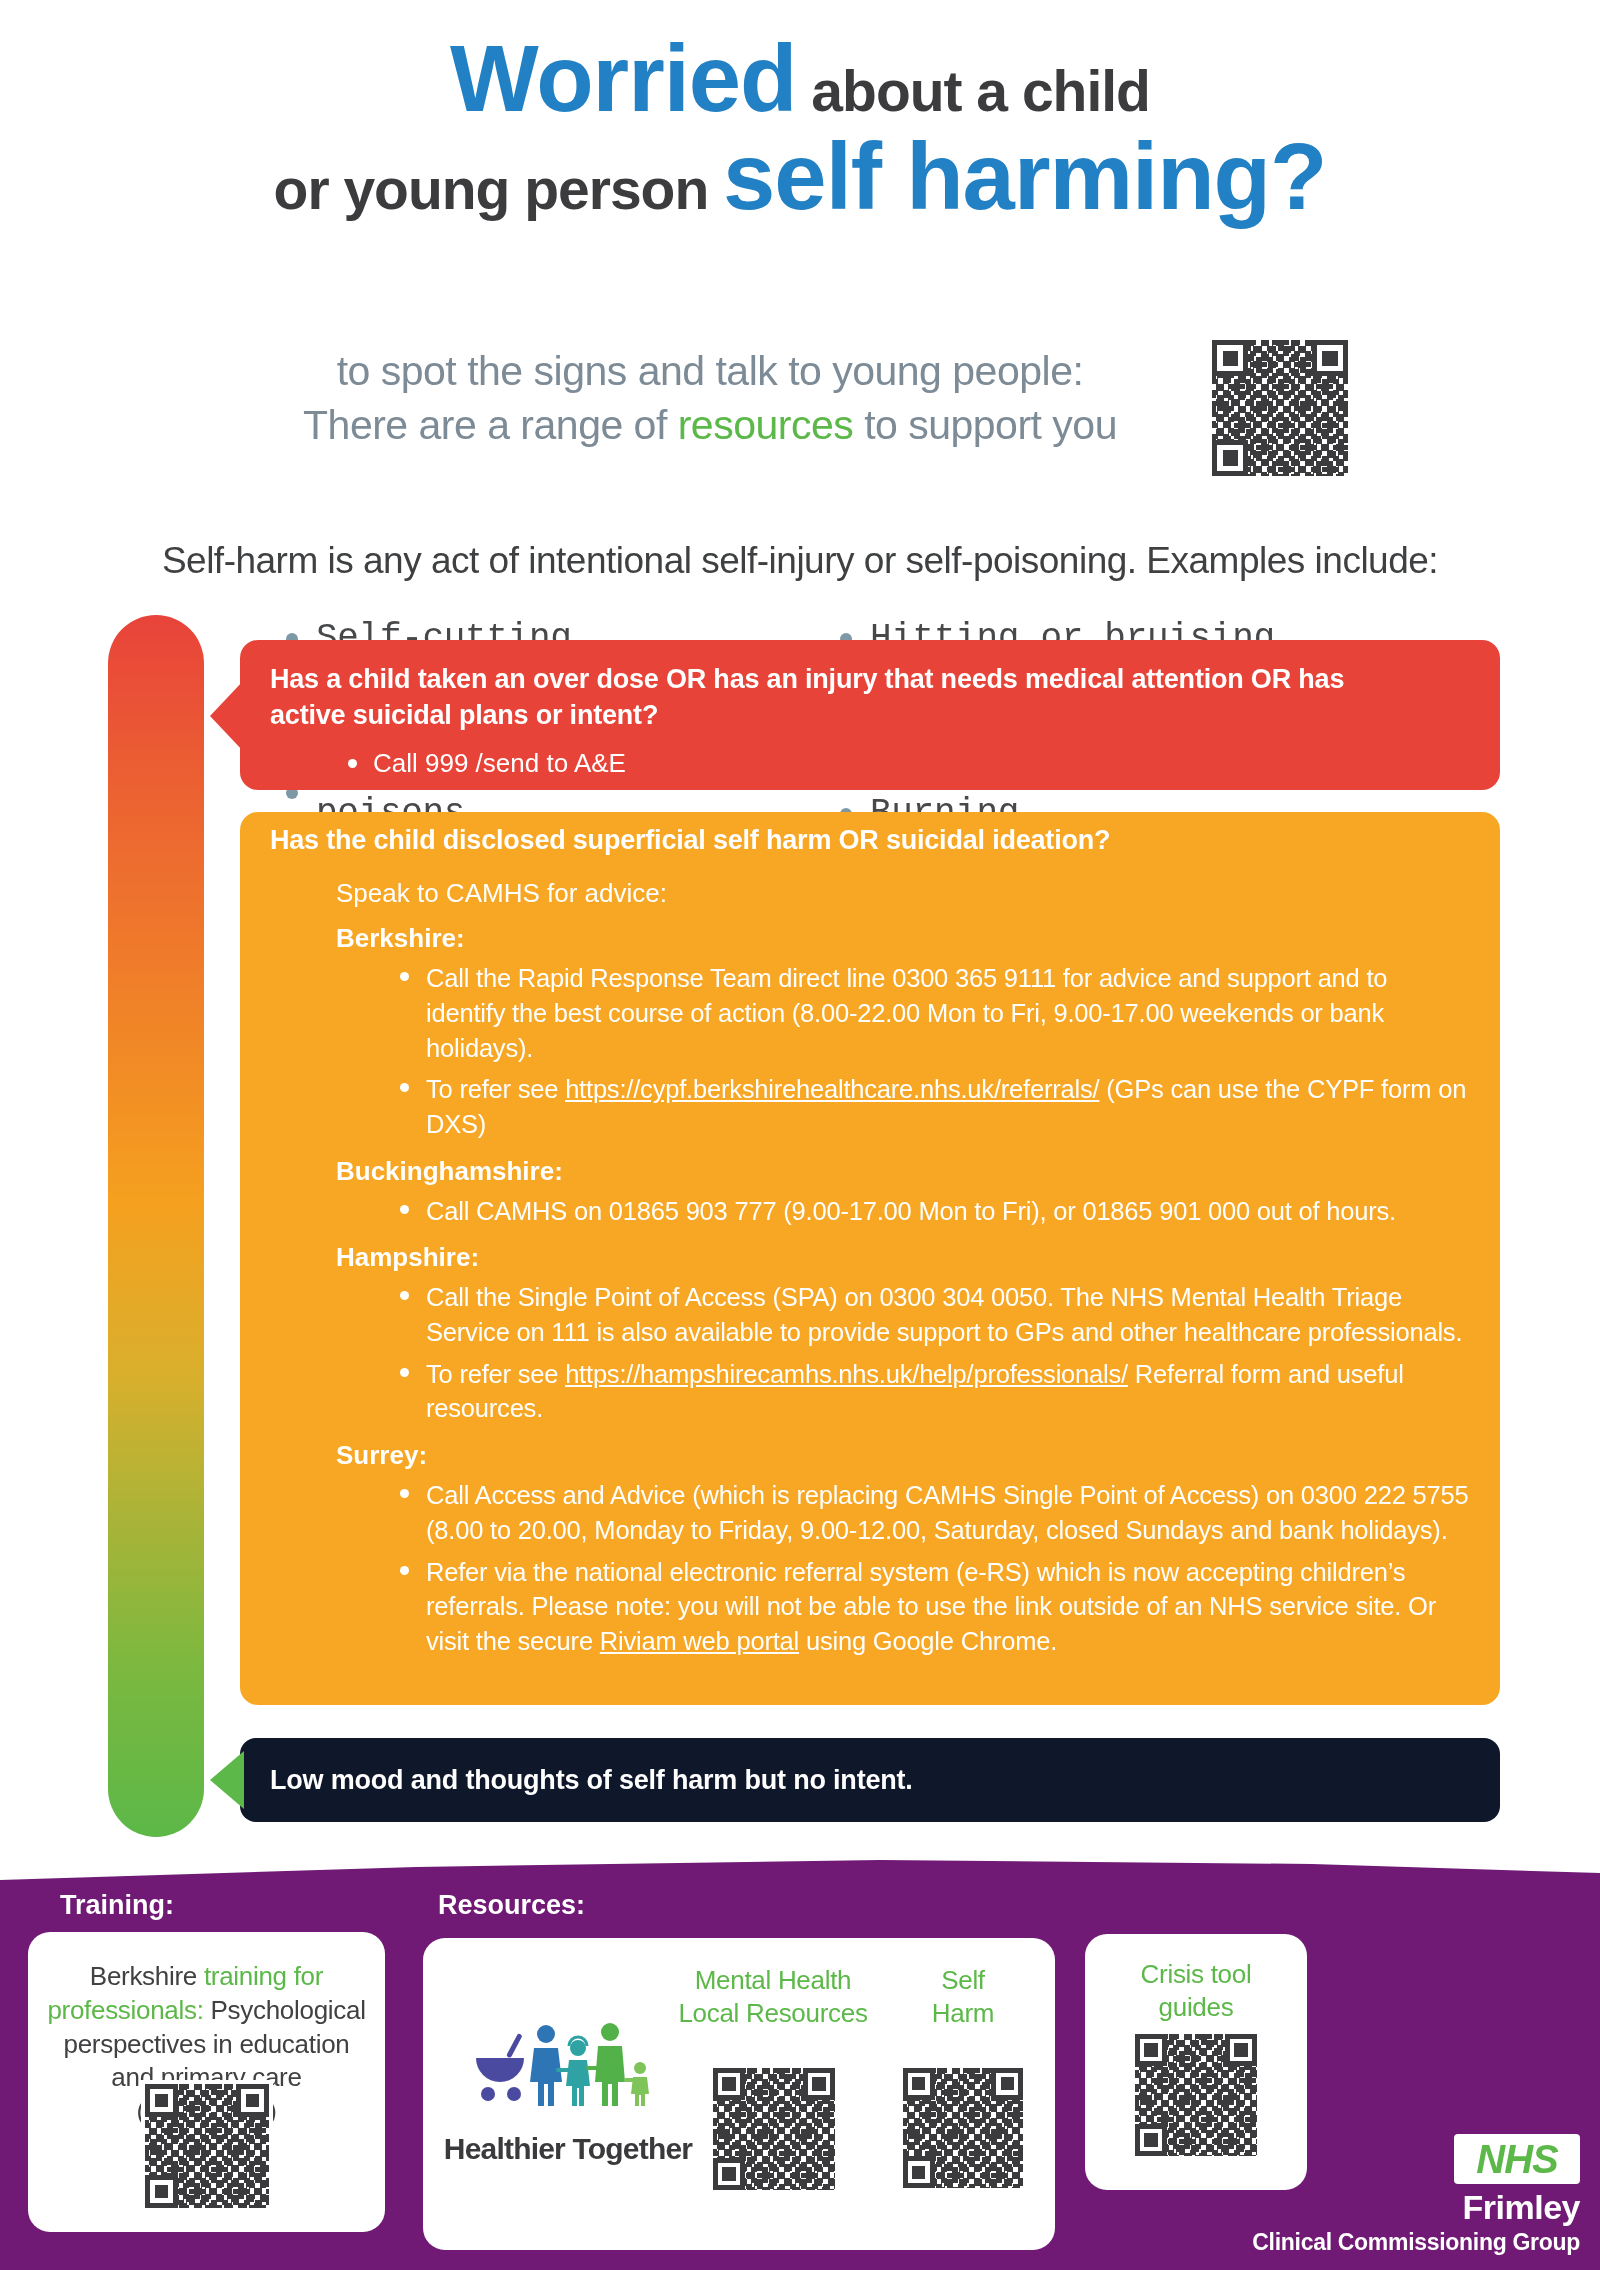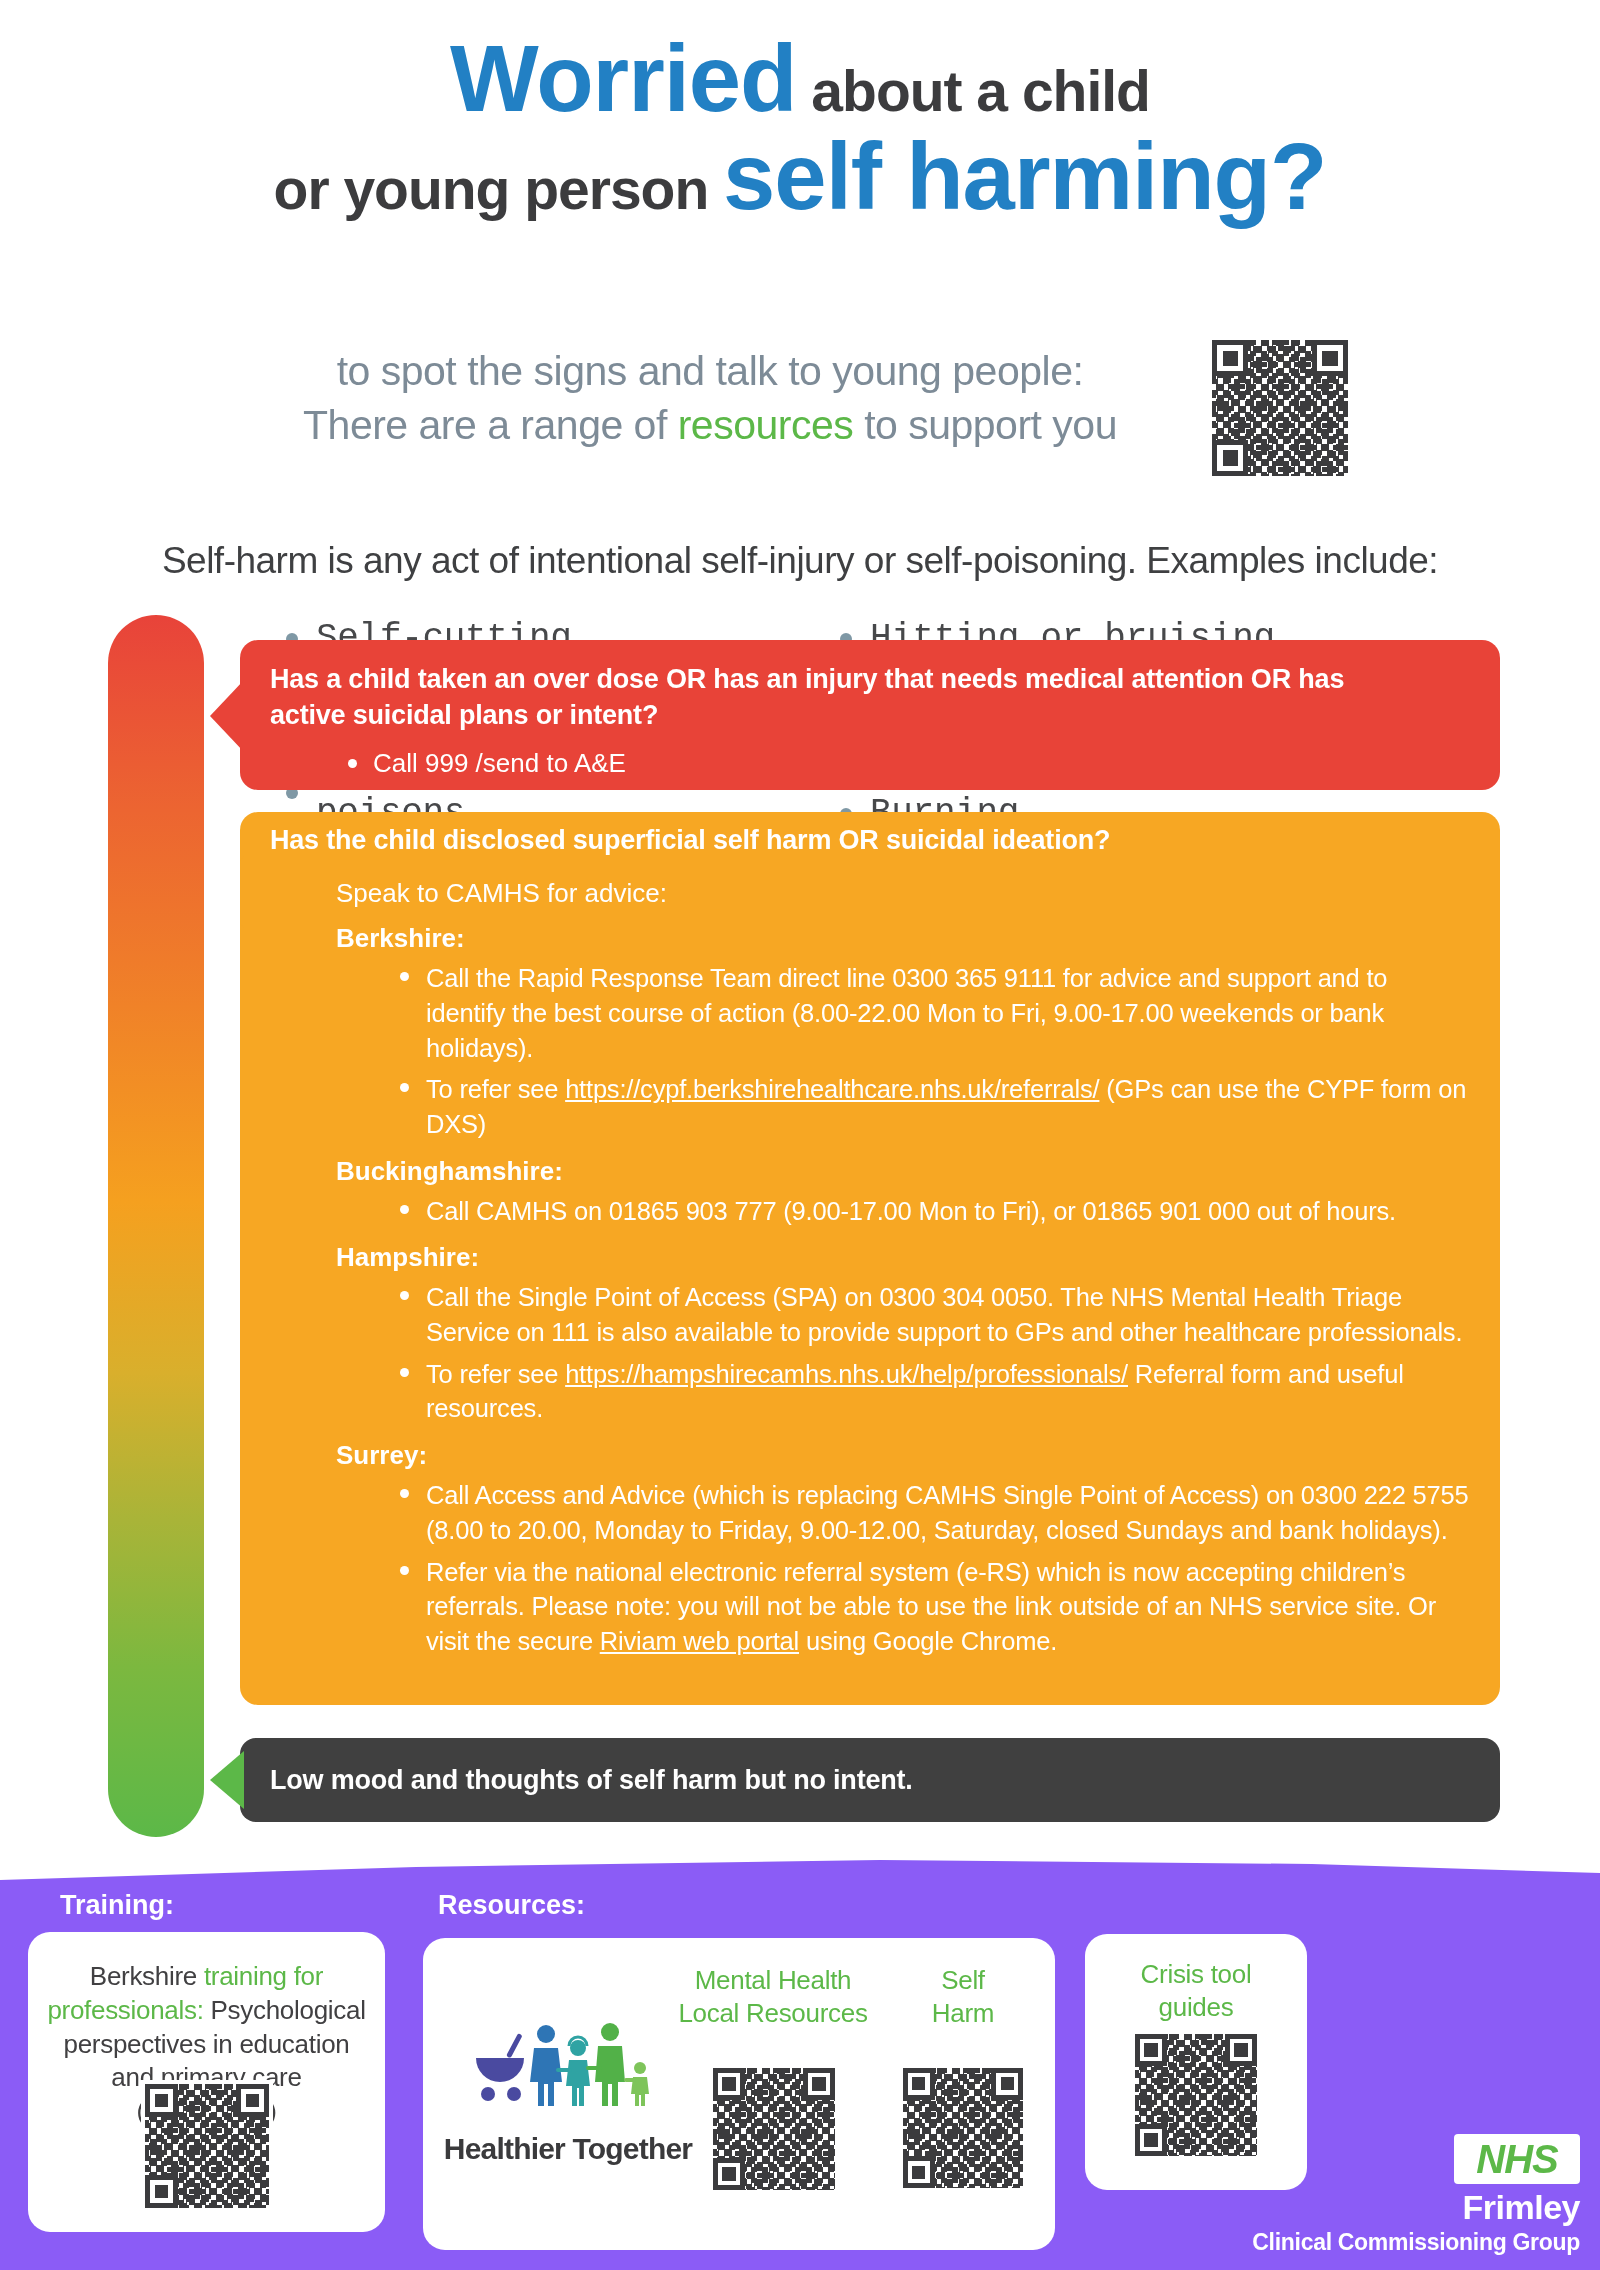--- a/index.html
+++ b/index.html
@@ -33,38 +33,38 @@
   .col-left{left:286px;width:540px;}
   .col-right{left:840px;width:600px;}
   
   .bar{position:absolute;left:108px;top:615px;width:96px;height:1222px;border-radius:48px;
      background:linear-gradient(180deg,#e8433a 0%,#ec6531 16%,#f08228 32%,#f5a01f 48%,#d9af2c 62%,#a9b438 74%,#7cb83f 86%,#5cb848 100%);}
   
   .bubble{position:absolute;left:240px;width:1260px;color:#ffffff;box-sizing:border-box;}
   .notch{position:absolute;left:-30px;width:34px;height:72px;}
   .red{background:#e84338;border-radius:18px;}
   .orange{background:#f7a723;border-radius:18px;}
-  .greenbox{background:#404040;border-radius:16px;}
+  .greenbox{background:#0f172a;border-radius:16px;}
   .red-box{top:640px;height:150px;padding:21px 30px;}
   .red-box .notch{top:40px;background:#e84338;clip-path:polygon(100% 0,0 50%,100% 100%);}
   .bub-heading{font-size:27px;font-weight:bold;line-height:1.35;max-width:1080px;letter-spacing:-0.2px;}
   .red-bullet{margin:14px 0 0 78px;display:flex;align-items:center;font-size:26px;}
   .wdot{width:9px;height:9px;border-radius:50%;background:#ffffff;margin-right:16px;flex:0 0 auto;}
   .orange-box{top:812px;height:893px;padding:10px 30px;overflow:hidden;}
   .orange-box .notch{top:44px;background:#f7a723;clip-path:polygon(100% 0,0 50%,100% 100%);}
   .ob-intro{margin:20px 0 0 66px;font-size:26px;}
   .ob-name{margin:14px 0 0 66px;font-size:26px;font-weight:bold;}
   .ob-ul{margin:6px 0 0 0;}
   .ob-li{position:relative;margin:7px 0 0 156px;font-size:25.5px;line-height:1.36;max-width:1090px;letter-spacing:-0.2px;}
   .ob-li::before{content:"";position:absolute;left:-26px;top:11px;width:9px;height:9px;border-radius:50%;background:#ffffff;}
   .lnk{text-decoration:underline;color:#ffffff;}
   .green-low{top:1738px;height:84px;display:flex;align-items:center;padding:0 30px;}
   .green-low .notch{top:13px;height:58px;background:#5cb848;clip-path:polygon(100% 0,0 50%,100% 100%);}
   
-  .footer{position:absolute;left:0;top:1858px;width:1600px;height:412px;background:#8b5cf6;
+  .footer{position:absolute;left:0;top:1858px;width:1600px;height:412px;background:#701a75;
      clip-path:polygon(0 22px,26% 9px,55% 2px,82% 6px,100% 15px,100% 100%,0 100%);}
   .f-label{position:absolute;font-size:27px;font-weight:bold;color:#ffffff;}
   .card{position:absolute;background:#ffffff;border-radius:22px;box-sizing:border-box;}
   .t-card{left:28px;top:74px;width:357px;height:300px;padding:28px 18px;text-align:center;font-size:26px;line-height:1.3;color:#414042;letter-spacing:-0.3px;}
   .t-card .grn{color:#5cb848;}
   .r-card{left:423px;top:80px;width:632px;height:312px;}
   .c-card{left:1085px;top:76px;width:222px;height:256px;text-align:center;}
   .qr-label{color:#5cb848;font-size:26px;line-height:1.25;text-align:center;letter-spacing:-0.3px;}
   .ht-logo{position:absolute;left:20px;top:78px;width:250px;text-align:center;}
   .ht-text{font-size:30px;font-weight:bold;color:#3a3a3c;margin-top:2px;letter-spacing:-0.8px;}

